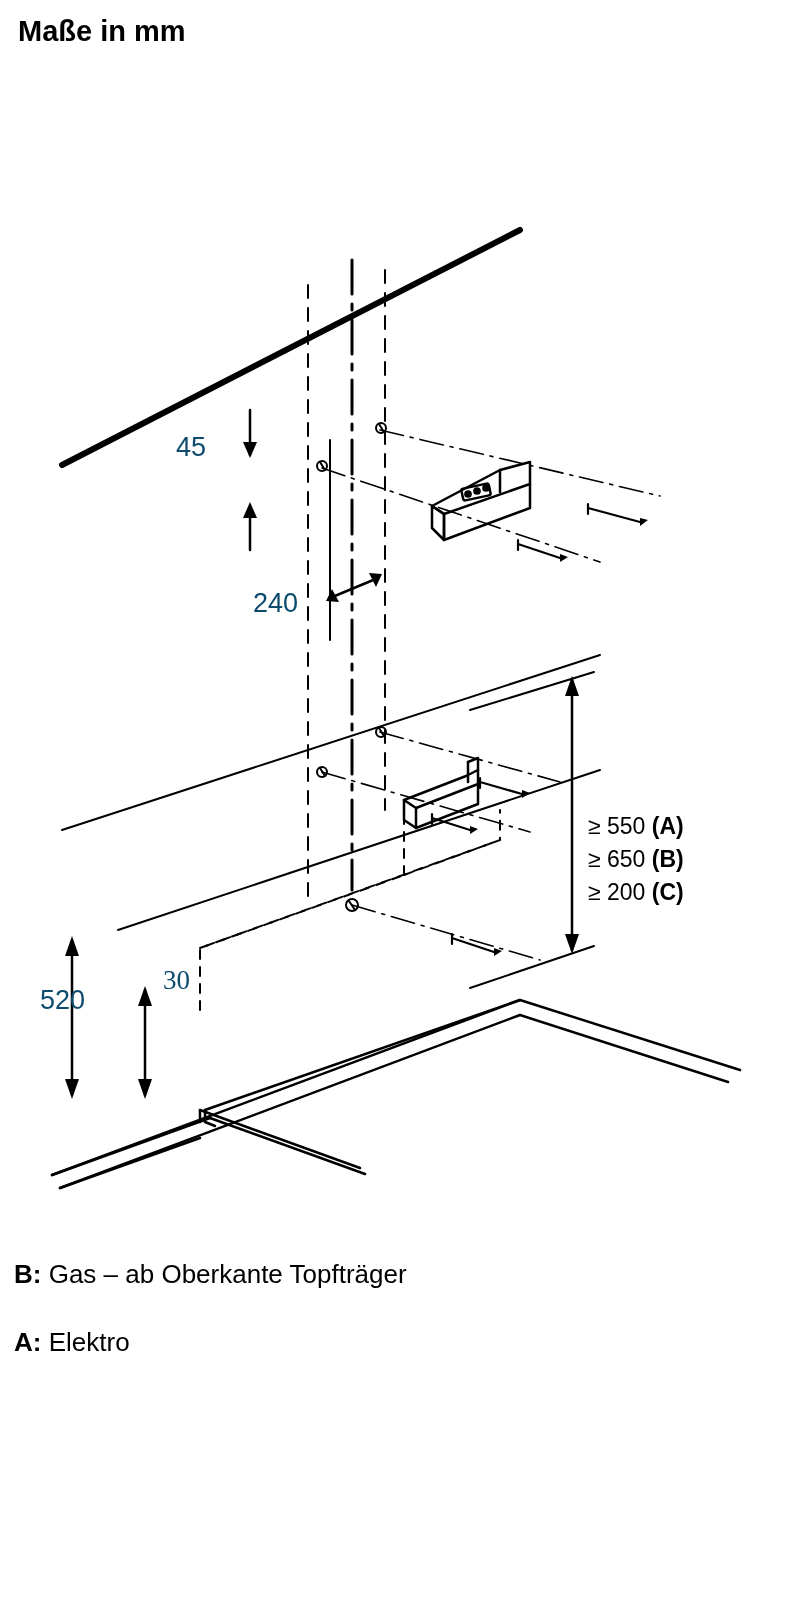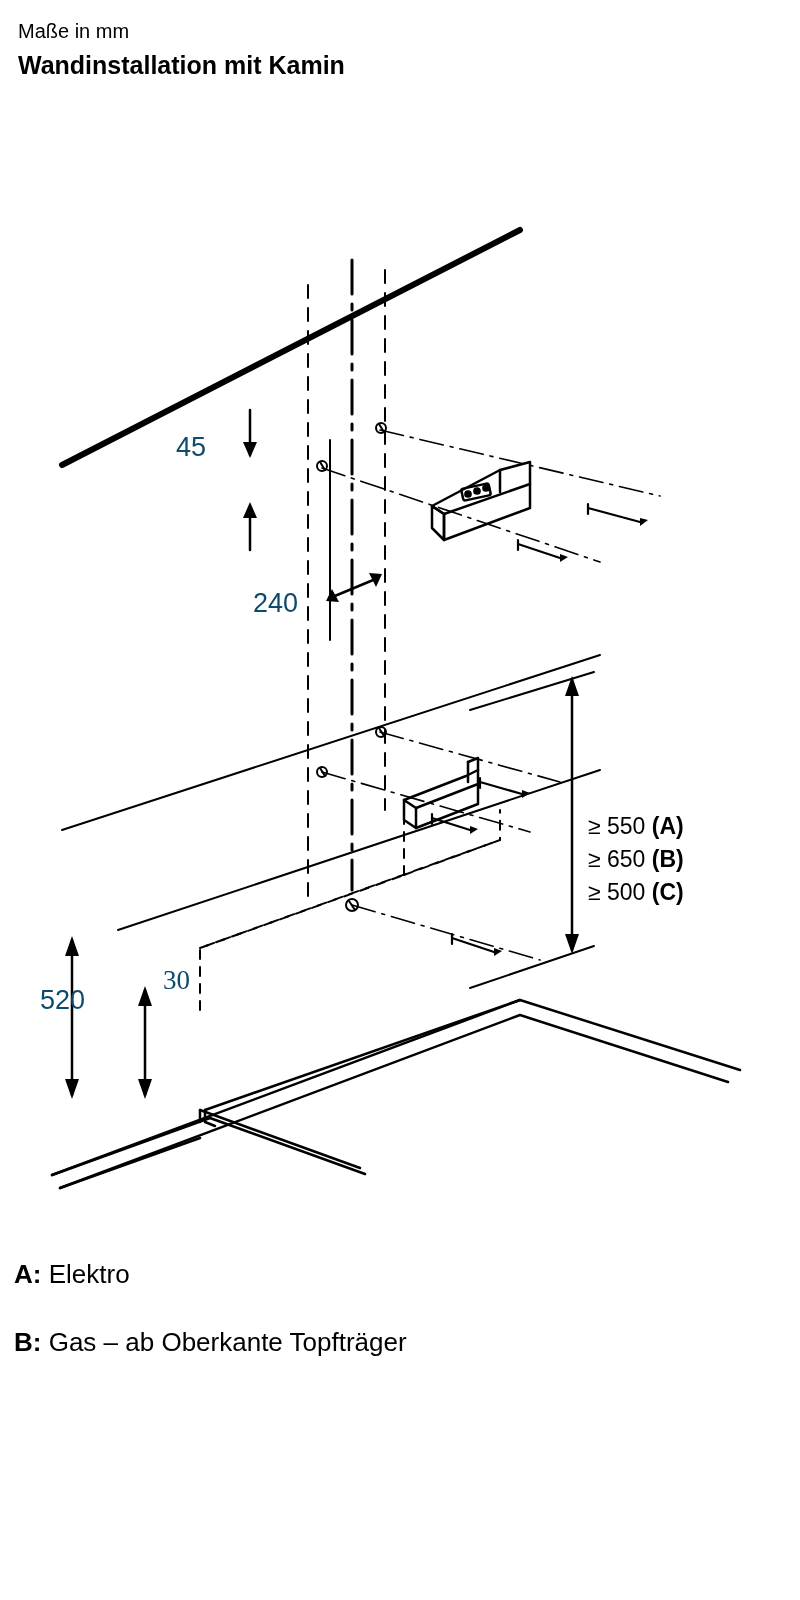--- a/index.html
+++ b/index.html
@@ -17,23 +17,23 @@
   }
 
   
   #header {
     position: absolute;
     left: 18px;
     top: 14px;
     width: 760px;
   }
   #header .line1 {
-    font-size: 20px;
+    font-size: 29px;
     line-height: 34px;
-    font-weight: 400;
+    font-weight: 700;
     color: #000;
   }
   #header .line2 {
     font-size: 25px;
     line-height: 34px;
     font-weight: 700;
     color: #000;
   }
 
   
@@ -91,21 +91,20 @@
   }
   #legend .legend-text {
     font-weight: 400;
   }
 </style>
 </head>
 <body>
 
 <div id="header">
   <div class="line1">Maße in mm</div>
-  <div class="line2">Wandinstallation mit Kamin</div>
 </div>
 
 <div id="drawing">
   <svg width="800" height="1120" viewBox="0 0 800 1120">
     <g fill="none" stroke="#000" stroke-linecap="round" stroke-linejoin="round">
 
       <path d="M 62 355 L 520 120" stroke-width="6"></path>
 
       <path d="M 62 720 L 600 545" stroke-width="2"></path>
       <path d="M 118 820 L 600 660" stroke-width="2"></path>
@@ -234,28 +233,28 @@
   <div id="clearances">
     <span class="row">
       <span>≥ 550</span>
       <b>(A)</b>
     </span>
     <span class="row">
       <span>≥ 650</span>
       <b>(B)</b>
     </span>
     <span class="row">
-      <span>≥ 500</span>
+      <span>≥ 200</span>
       <b>(C)</b>
     </span>
   </div>
 </div>
 
 <div id="legend">
   <div class="legend-row">
+    <span class="legend-key">B:</span>
+    <span class="legend-text">Gas – ab Oberkante Topfträger</span>
+  </div>
+  <div class="legend-row">
     <span class="legend-key">A:</span>
     <span class="legend-text">Elektro</span>
   </div>
-  <div class="legend-row">
-    <span class="legend-key">B:</span>
-    <span class="legend-text">Gas – ab Oberkante Topfträger</span>
-  </div>
 </div>
 
 </body></html>

